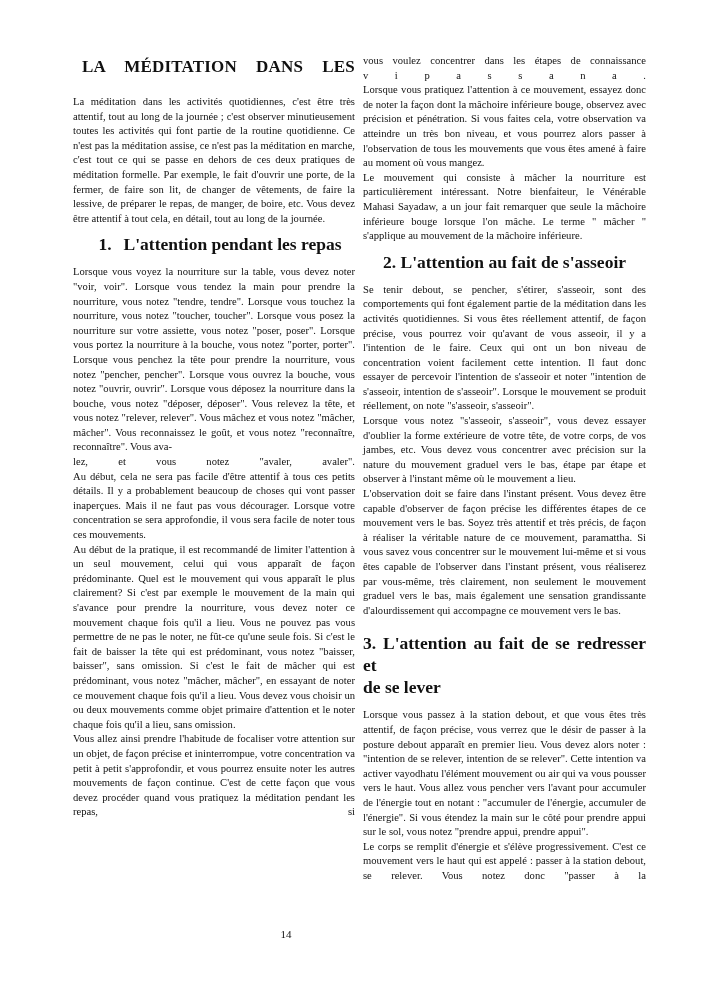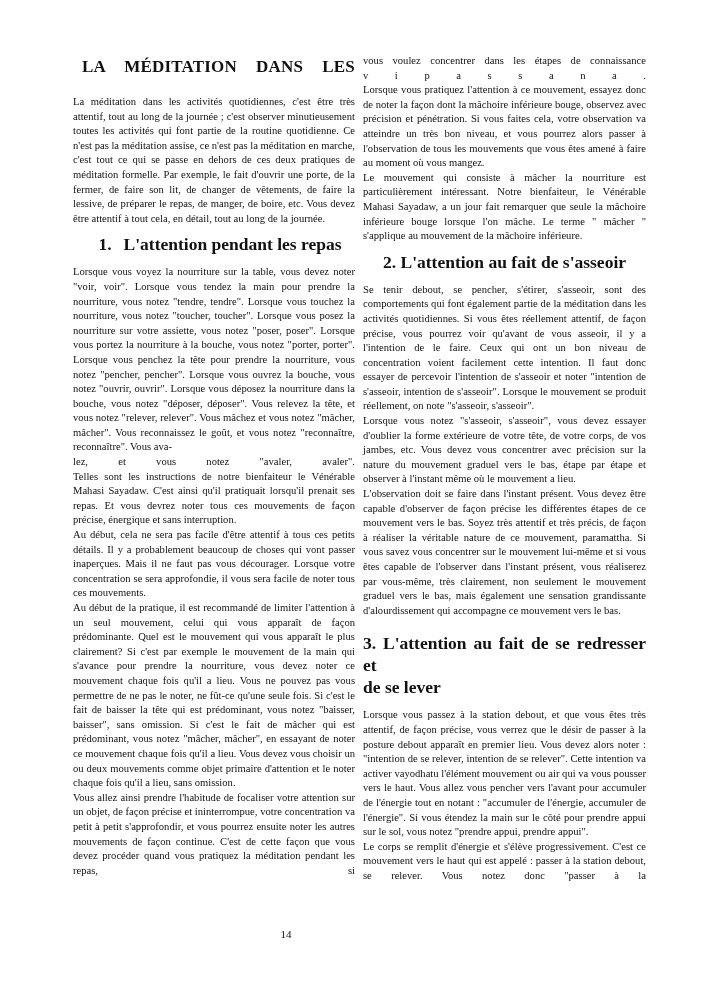--- a/index.html
+++ b/index.html
@@ -33,21 +33,20 @@
 
     <p>La méditation dans les activités quotidiennes, c'est être très attentif, tout au long de la journée ; c'est observer minutieusement toutes les activités qui font partie de la routine quotidienne. Ce n'est pas la méditation assise, ce n'est pas la méditation en marche, c'est tout ce qui se passe en dehors de ces deux pratiques de méditation formelle. Par exemple, le fait d'ouvrir une porte, de la fermer, de faire son lit, de changer de vêtements, de faire la lessive, de préparer le repas, de manger, de boire, etc. Vous devez être attentif à tout cela, en détail, tout au long de la journée.</p>
 
     <h2 class="section">
       <span class="num">1.</span><span>L'attention pendant les repas</span>
     </h2>
 
     <p>
       <span>Lorsque vous voyez la nourriture sur la table, vous devez noter "voir, voir". Lorsque vous tendez la main pour prendre la nourriture, vous notez "tendre, tendre". Lorsque vous touchez la nourriture, vous notez "toucher, toucher". Lorsque vous posez la nourriture sur votre assiette, vous notez "poser, poser". Lorsque vous portez la nourriture à la bouche, vous notez "porter, porter". Lorsque vous penchez la tête pour prendre la nourriture, vous notez "pencher, pencher". Lorsque vous ouvrez la bouche, vous notez "ouvrir, ouvrir". Lorsque vous déposez la nourriture dans la bouche, vous notez "déposer, déposer". Vous relevez la tête, et vous notez "relever, relever". Vous mâchez et vous notez "mâcher, mâcher". Vous reconnaissez le goût, et vous notez "reconnaître, reconnaître". Vous ava-</span>
       <span class="spaced">lez, et vous notez "avaler, avaler".</span>
-      <span>Telles sont les instructions de notre bienfaiteur le Vénérable Mahasi Sayadaw. C'est ainsi qu'il pratiquait lorsqu'il prenait ses repas. Et vous devrez noter tous ces mouvements de façon précise, énergique et sans interruption.</span>
     </p>
     <p>Au début, cela ne sera pas facile d'être attentif à tous ces petits détails. Il y a probablement beaucoup de choses qui vont passer inaperçues. Mais il ne faut pas vous décourager. Lorsque votre concentration se sera approfondie, il vous sera facile de noter tous ces mouvements.</p>
     <p>Au début de la pratique, il est recommandé de limiter l'attention à un seul mouvement, celui qui vous apparaît de façon prédominante. Quel est le mouvement qui vous apparaît le plus clairement? Si c'est par exemple le mouvement de la main qui s'avance pour prendre la nourriture, vous devez noter ce mouvement chaque fois qu'il a lieu. Vous ne pouvez pas vous permettre de ne pas le noter, ne fût-ce qu'une seule fois. Si c'est le fait de baisser la tête qui est prédominant, vous notez "baisser, baisser", sans omission. Si c'est le fait de mâcher qui est prédominant, vous notez "mâcher, mâcher", en essayant de noter ce mouvement chaque fois qu'il a lieu. Vous devez vous choisir un ou deux mouvements comme objet primaire d'attention et le noter chaque fois qu'il a lieu, sans omission.</p>
     <p class="last-justified">Vous allez ainsi prendre l'habitude de focaliser votre attention sur un objet, de façon précise et ininterrompue, votre concentration va petit à petit s'approfondir, et vous pourrez ensuite noter les autres mouvements de façon continue. C'est de cette façon que vous devez procéder quand vous pratiquez la méditation pendant les repas, si</p>
   </div>
 
   <div class="col right">
     <p class="last-justified">vous voulez concentrer dans les étapes de connaissance</p>
     <div class="vip">
       <span>v</span>

